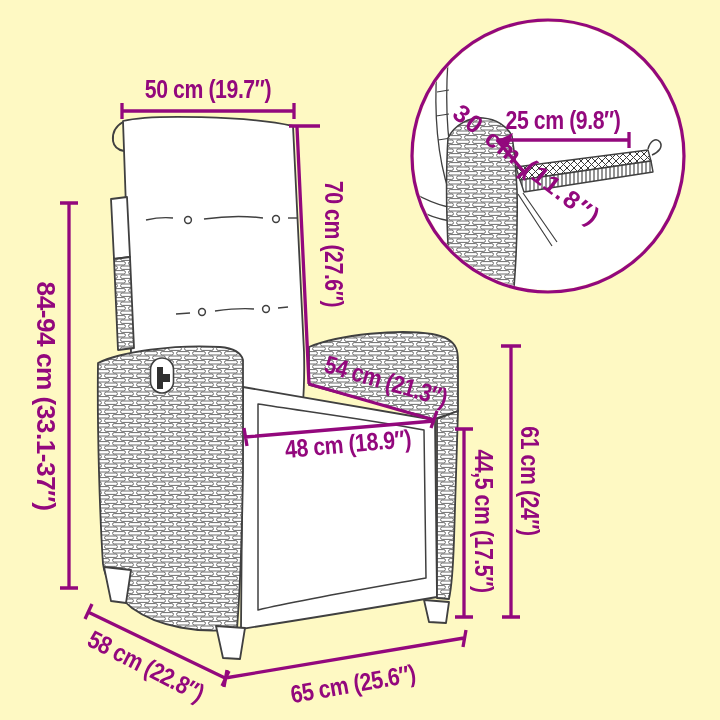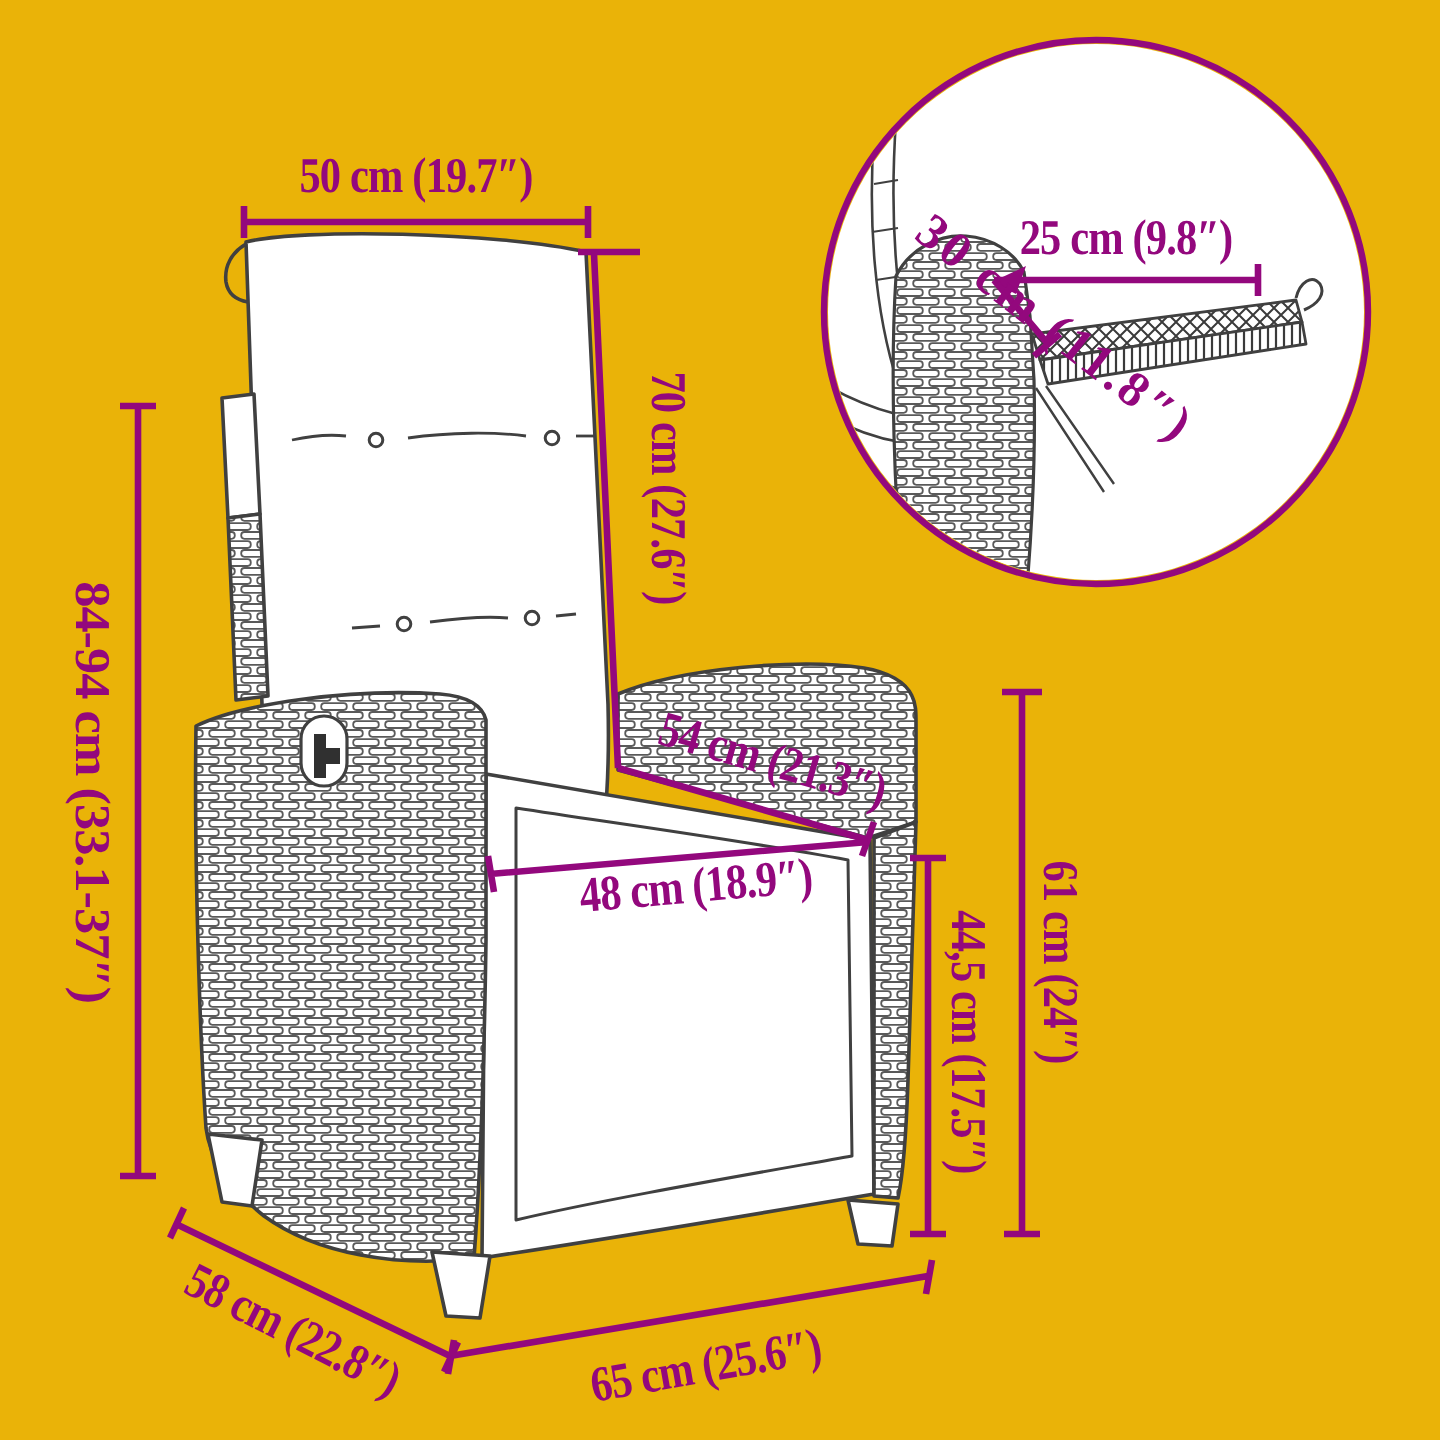--- a/index.html
+++ b/index.html
@@ -1,17 +1,17 @@
 <!DOCTYPE html>
 <html><head>
 <meta charset="utf-8">
 <style>
   html,body{margin:0;padding:0;background:#ffffff;}
-  .canvas{position:relative;width:720px;height:720px;background:#eab308;overflow:hidden;
-          font-family:Liberation Serif, serif;}
+  .canvas{position:relative;width:720px;height:720px;background:#fef9c3;overflow:hidden;
+          font-family:Liberation Sans, sans-serif;}
   .art{position:absolute;left:0;top:0;}
   .dim-label{
     position:absolute;
     font-weight:bold;
     font-size:25px;
     letter-spacing:-0.5px;
     color:#93087d;
     white-space:nowrap;
     transform:translate(-50%,-50%) rotate(var(--r,0deg)) scaleX(var(--sx,0.85));
   }

